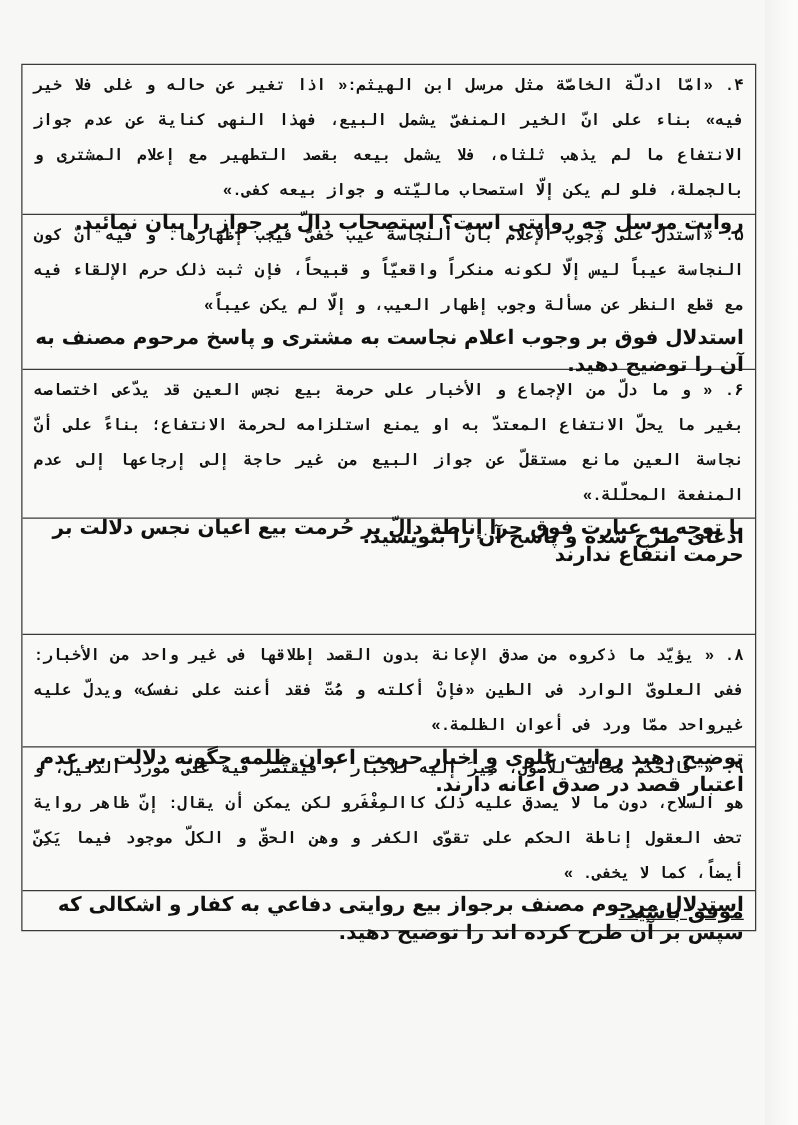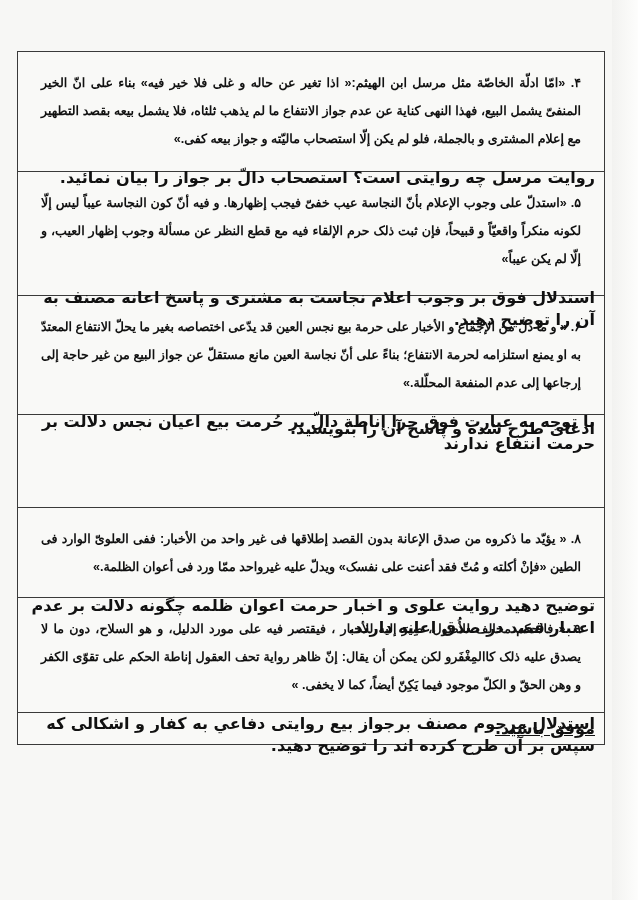--- a/index.html
+++ b/index.html
@@ -37,27 +37,27 @@
       border-bottom: 1.5px solid #3a3a3a;
       padding: 3px 9px 4px 9px;
       box-sizing: border-box;
       position: relative;
     }
     .question:last-child {
       border-bottom: none;
       text-decoration: underline;
     }
     .quote {
-      font-family: Liberation Sans, sans-serif;
+      font-family: Liberation Mono, monospace;
       font-size: 12.6px;
       line-height: 28px;
       text-align: justify;
       text-align-last: right;
       font-weight: bold;
-      margin: 14px;
+      margin: 0;
     }
     .prompt {
       font-family: "DejaVu Sans", sans-serif;
       font-size: 16px;
       line-height: 22px;
       font-weight: bold;
       margin: 0;
       text-align: right;
     }
     .q-num {
@@ -84,21 +84,21 @@
       <span>«امّا ادلّة الخاصّة مثل مرسل ابن الهيثم:« اذا تغير عن حاله و غلى فلا خير فيه» بناء على انّ الخير المنفىّ يشمل البيع، فهذا النهى كناية عن عدم جواز الانتفاع ما لم يذهب ثلثاه، فلا يشمل بيعه بقصد التطهير مع إعلام المشترى و بالجملة، فلو لم يكن إلّا استصحاب ماليّته و جواز بيعه كفى.»</span>
     </p>
     <p class="prompt">روايت مرسل چه روايتى است؟ استصحاب دالّ بر جواز را بيان نمائيد.</p>
   </div>
 
   <div class="question" id="q5">
     <p class="quote">
       <span class="q-num">۵.</span>
       <span>«استدلّ على وجوب الإعلام بأنّ النجاسة عيب خفىّ فيجب إظهارها. و فيه أنّ كون النجاسة عيباً ليس إلّا لكونه منكراً واقعيّاً و قبيحاً، فإن ثبت ذلک حرم الإلقاء فيه مع قطع النظر عن مسألة وجوب إظهار العيب، و إلّا لم يكن عيباً»</span>
     </p>
-    <p class="prompt">استدلال فوق بر وجوب اعلام نجاست به مشترى و پاسخ اعانه مصنف به آن را توضيح دهيد.</p>
+    <p class="prompt">استدلال فوق بر وجوب اعلام نجاست به مشترى و پاسخ مرحوم مصنف به آن را توضيح دهيد.</p>
   </div>
 
   <div class="question" id="q6">
     <p class="quote">
       <span class="q-num">۶.</span>
       <span>« و ما دلّ من الإجماع و الأخبار على حرمة بيع نجس العين قد يدّعى اختصاصه بغير ما يحلّ الانتفاع المعتدّ به او يمنع استلزامه لحرمة الانتفاع؛ بناءً على أنّ نجاسة العين مانع مستقلّ عن جواز البيع من غير حاجة إلى إرجاعها إلى عدم المنفعة المحلّلة.»</span>
     </p>
     <p class="prompt">با توجه به عبارت فوق چرا إناطة دالّ بر حُرمت بيع اعيان نجس دلالت بر حرمت انتفاع ندارند</p>
   </div>
 

